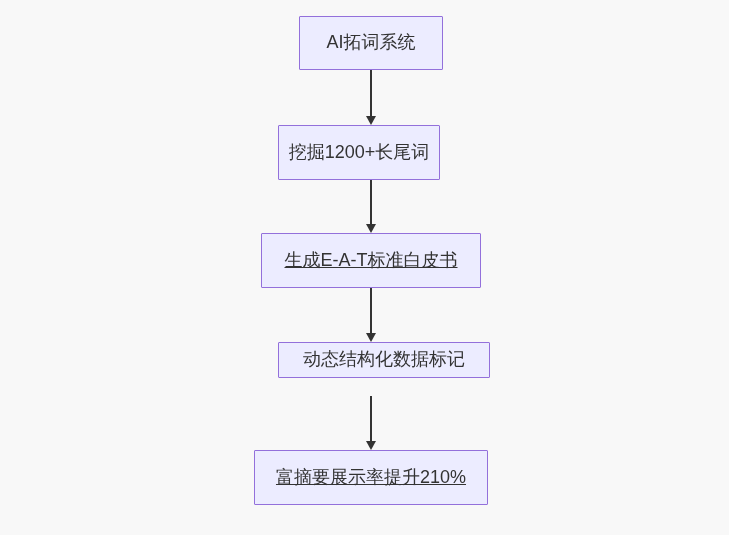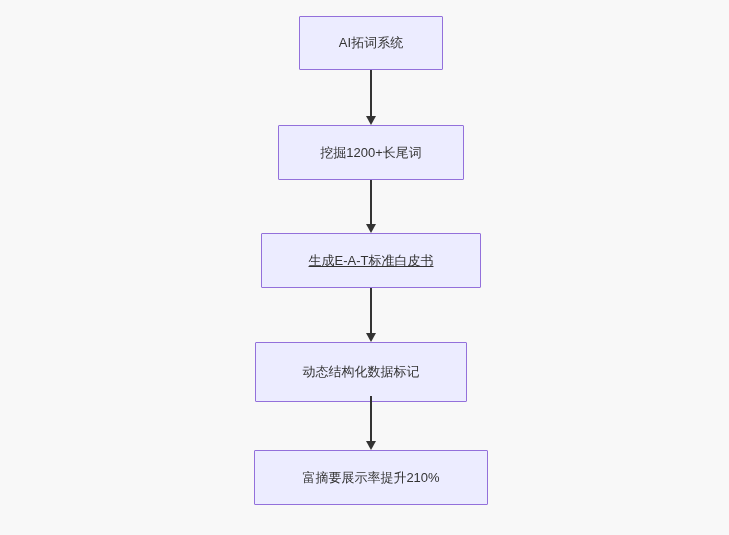--- a/index.html
+++ b/index.html
@@ -27,21 +27,21 @@
   .node {
     position: absolute;
     background: var(--node_fill);
     border: 1.5px solid var(--node_border);
     border-radius: 1px;
     display: flex;
     align-items: center;
     justify-content: center;
     text-align: center;
     color: var(--text);
-    font-size: 13px;
+    font-size: 18px;
     line-height: 1.2;
     white-space: nowrap;
   }
   .edge {
     position: absolute;
     width: 10px;
     display: flex;
     flex-direction: column;
     align-items: center;
   }
@@ -65,44 +65,44 @@
 
   <div class="node" style="left:299px; top:16px; width:144px; height:54px;">
     <span>AI拓词系统</span>
   </div>
 
   <div class="edge" style="left:366px; top:70px; height:55px;">
     <div class="edge-line"></div>
     <div class="edge-head"></div>
   </div>
 
-  <div class="node" style="left:278px; top:125px; width:186px; height:55px;text-align:right;">
+  <div class="node" style="left:278px; top:125px; width:162px; height:55px;text-align:right;">
     <span>挖掘1200+长尾词</span>
   </div>
 
   <div class="edge" style="left:366px; top:180px; height:53px;">
     <div class="edge-line"></div>
     <div class="edge-head"></div>
   </div>
 
   <div class="node" style="left:261px; top:233px; width:220px; height:55px;text-decoration:underline;">
     <span>生成E-A-T标准白皮书</span>
   </div>
 
   <div class="edge" style="left:366px; top:288px; height:54px;">
     <div class="edge-line"></div>
     <div class="edge-head"></div>
   </div>
 
-  <div class="node" style="left:255px; top:342px; width:212px; height:60px;">
+  <div class="node" style="left:278px; top:342px; width:212px; height:36px;">
     <span>动态结构化数据标记</span>
   </div>
 
   <div class="edge" style="left:366px; top:396px; height:54px;">
     <div class="edge-line"></div>
     <div class="edge-head"></div>
   </div>
 
-  <div class="node" style="left:254px; top:450px; width:234px; height:55px;">
+  <div class="node" style="left:254px; top:450px; width:234px; height:55px;text-decoration:underline;">
     <span>富摘要展示率提升210%</span>
   </div>
 
 </div>
 
 </body></html>

